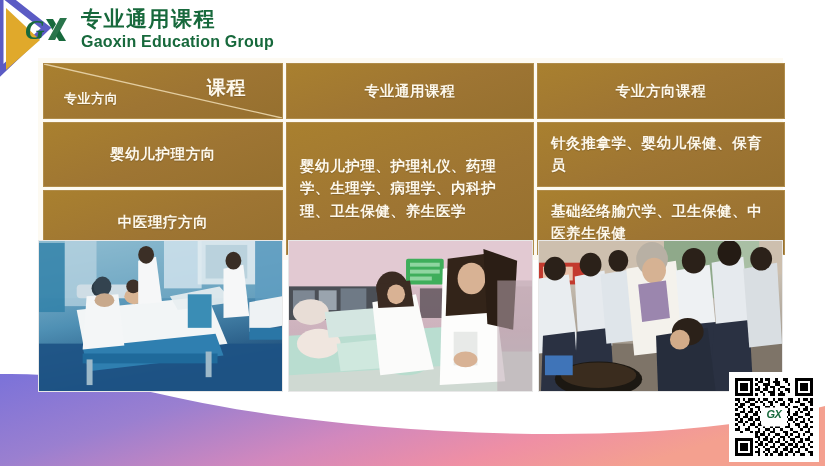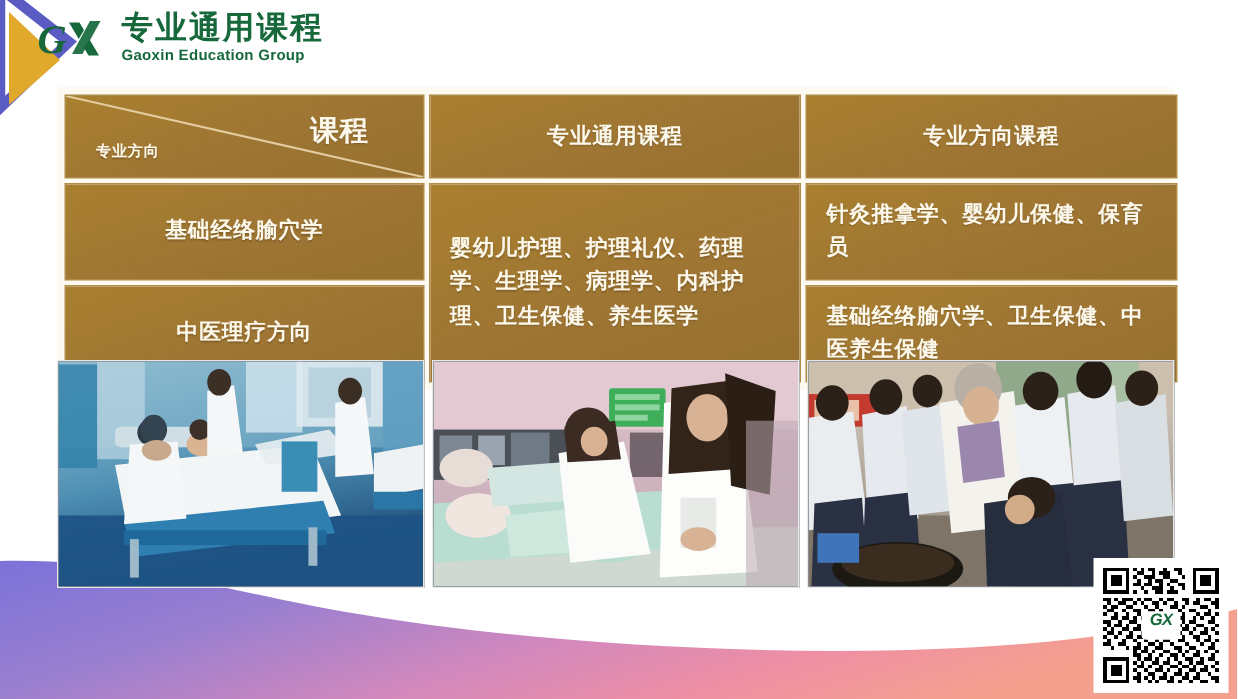--- a/index.html
+++ b/index.html
@@ -57,21 +57,21 @@
   .logo-text { display: flex; flex-direction: column; justify-content: center; }
   .logo-cn {
     font-size: 21px;
     font-weight: bold;
     color: #17693c;
     letter-spacing: 1.5px;
     line-height: 1.08;
     white-space: nowrap;
   }
   .logo-en {
-    font-size: 10px;
+    font-size: 16px;
     font-weight: bold;
     color: #17693c;
     letter-spacing: 0.2px;
     line-height: 1.25;
     margin-top: 1px;
     white-space: nowrap;
   }
 
   
   .table-wrap {
@@ -116,21 +116,21 @@
   }
   td.head-split .diag {
     position: absolute;
     inset: 0;
     pointer-events: none;
   }
   td.head-split .diag svg { display: block; width: 100%; height: 100%; }
   td.head-split .lbl-bl {
     position: absolute;
     left: 20px; bottom: 9px;
-    font-size: 10px; font-weight: bold;
+    font-size: 13px; font-weight: bold;
     letter-spacing: 0.6px;
   }
   td.head-split .lbl-tr {
     position: absolute;
     right: 36px; top: 9px;
     font-size: 19px; font-weight: bold;
     letter-spacing: 0.6px;
     margin-left: 32px;
   }
   td.dir-cell {
@@ -244,21 +244,21 @@
               </svg>
             </span>
             <span class="lbl-bl">专业方向</span>
             <span class="lbl-tr">课程</span>
           </td>
           <td class="head">专业通用课程</td>
           <td class="head">专业方向课程</td>
         </tr>
 
         <tr>
-          <td class="dir-cell">基础经络腧穴学</td>
+          <td class="dir-cell">婴幼儿护理方向</td>
           <td class="body-cell mid-cell" rowspan="2">婴幼儿护理、护理礼仪、药理学、生理学、病理学、内科护理、卫生保健、养生医学</td>
           <td class="body-cell">针灸推拿学、婴幼儿保健、保育员</td>
         </tr>
 
         <tr>
           <td class="dir-cell">中医理疗方向</td>
           <td class="body-cell">基础经络腧穴学、卫生保健、中医养生保健</td>
         </tr>
       </tbody>
     </table>

